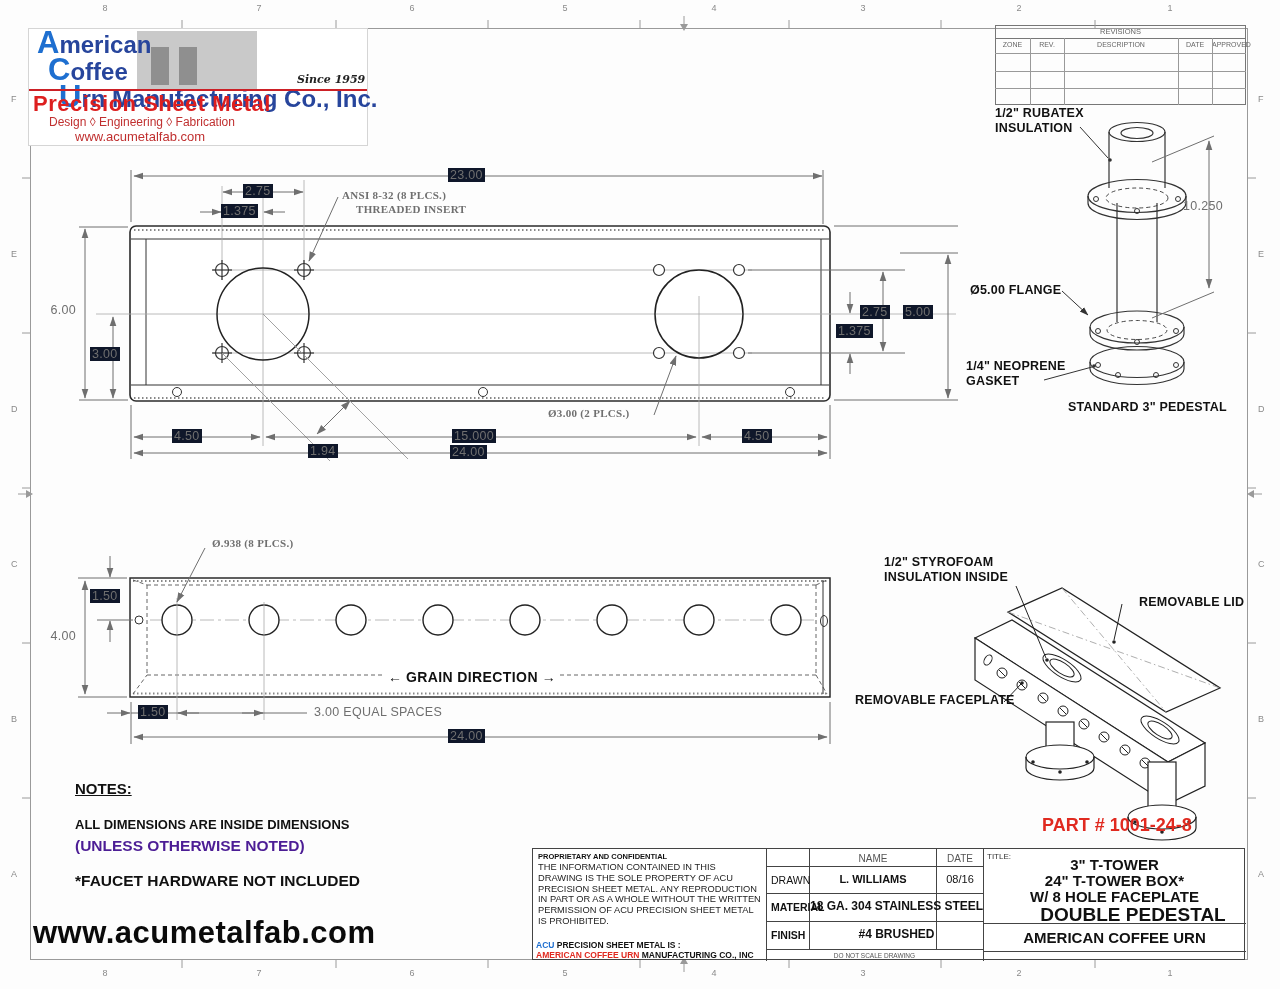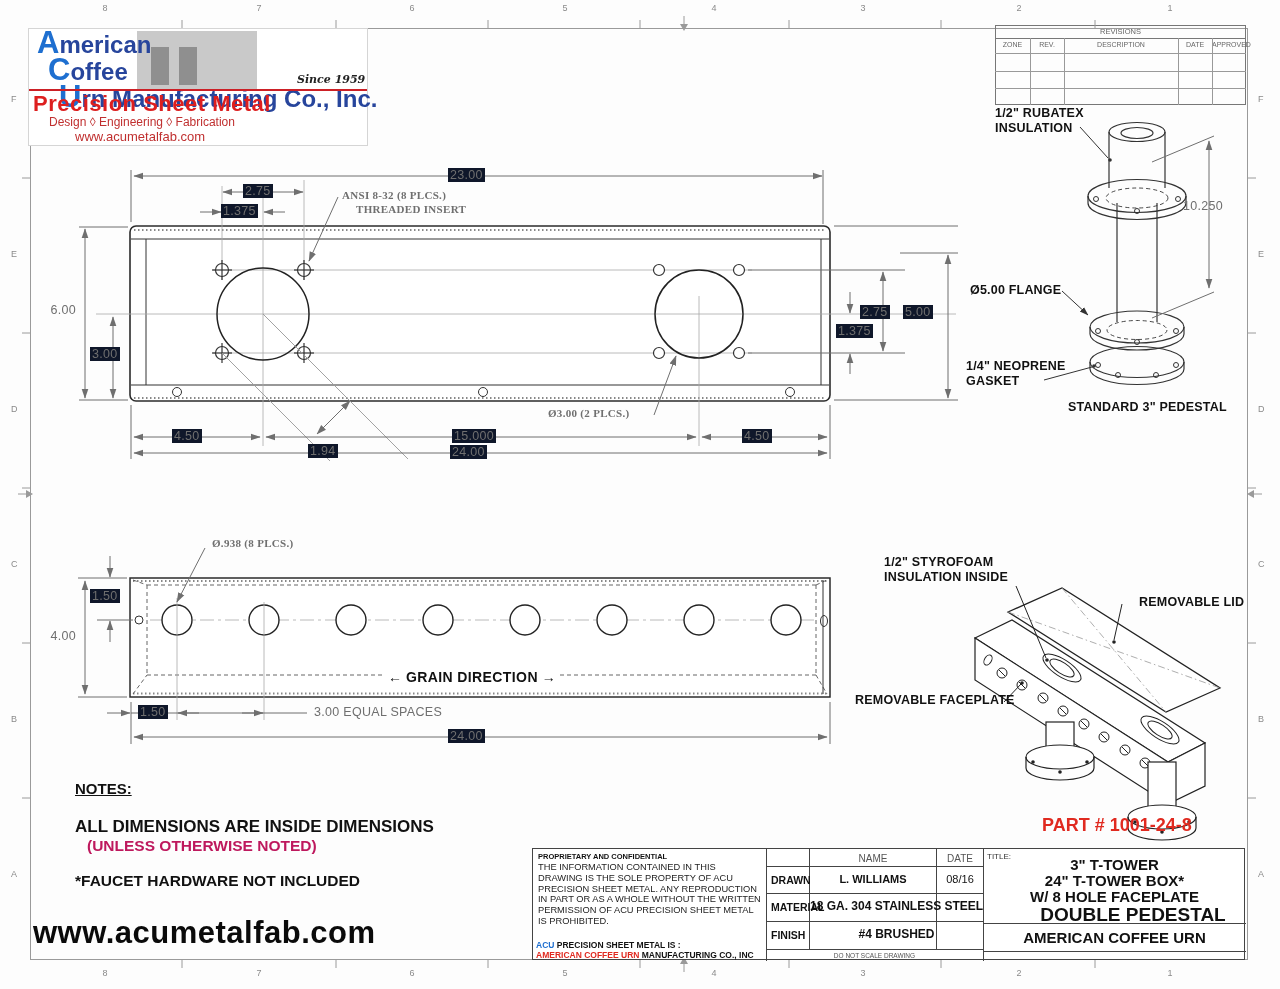--- a/index.html
+++ b/index.html
@@ -417,22 +417,22 @@
   <div class="dim nobg" style="left:312px; top:705px;">3.00 EQUAL SPACES</div>
   <div class="dim" style="left:448px; top:729px;">24.00</div>
 
   <div class="blab" style="left:884px; top:555px;">1/2" STYROFOAM</div>
   <div class="blab" style="left:884px; top:570px;">INSULATION INSIDE</div>
   <div class="blab" style="left:1126px; top:595px;margin-left:13px;">REMOVABLE LID</div>
   <div class="blab" style="left:855px; top:693px;">REMOVABLE FACEPLATE</div>
   <div style="position:absolute; left:1042px; top:815px; font-weight:bold; font-size:18px; color:#e02a20; white-space:nowrap;">PART # 1001-24-8</div>
 
   <div style="position:absolute; left:75px; top:780px; font-weight:bold; font-size:15px; text-decoration:underline; color:#111;">NOTES:</div>
-  <div style="position:absolute; left:75px; top:817px; font-weight:bold; font-size:17px; color:#111;">ALL DIMENSIONS ARE INSIDE DIMENSIONS</div>
-  <div style="position:absolute; left:87px; top:837px; font-weight:bold; font-size:15.5px; color:#be185d;">(UNLESS OTHERWISE NOTED)</div>
+  <div style="position:absolute; left:75px; top:817px; font-weight:bold; font-size:13px; color:#111;">ALL DIMENSIONS ARE INSIDE DIMENSIONS</div>
+  <div style="position:absolute; left:75px; top:837px; font-weight:bold; font-size:15.5px; color:#4c1d95;">(UNLESS OTHERWISE NOTED)</div>
   <div style="position:absolute; left:75px; top:872px; font-weight:bold; font-size:15.5px; color:#111;">*FAUCET HARDWARE NOT INCLUDED</div>
   <div style="position:absolute; left:33px; top:915px; font-weight:bold; font-size:31px; color:#0a0a0a; letter-spacing:.5px;">www.acumetalfab.com</div>
 
   <div style="position:absolute; left:532px; top:848px; width:713px; height:112px; border:1px solid #444; background:#fff;">
 
     <div class="tb-line" style="left:233px; top:0; width:1px; height:112px;"></div>
     <div class="tb-line" style="left:276px; top:0; width:1px; height:100px;"></div>
     <div class="tb-line" style="left:403px; top:0; width:1px; height:100px;"></div>
     <div class="tb-line" style="left:450px; top:0; width:1px; height:112px;"></div>
 
@@ -446,21 +446,21 @@
 
     <div class="tb-text" style="left:5px; top:3px; font-size:7.5px; font-weight:bold;">PROPRIETARY AND CONFIDENTIAL</div>
     <div style="position:absolute; left:5px; top:13px; width:224px; font-size:9.3px; line-height:10.8px; color:#222; white-space:normal;">THE INFORMATION CONTAINED IN THIS DRAWING IS THE SOLE PROPERTY OF ACU PRECISION SHEET METAL.  ANY REPRODUCTION IN PART OR AS A WHOLE WITHOUT THE WRITTEN PERMISSION OF ACU PRECISION SHEET METAL IS PROHIBITED.</div>
     <div class="tb-text" style="left:3px; top:91px; font-size:8.5px; font-weight:bold;"><span style="color:#1e6fd0;">ACU</span><span> PRECISION SHEET METAL IS :</span></div>
     <div class="tb-text" style="left:3px; top:101px; font-size:8.5px; font-weight:bold;"><span style="color:#e02a20;">AMERICAN COFFEE URN</span><span> MANUFACTURING CO., INC</span></div>
 
     <div class="tb-text ctr" style="left:277px; top:4px; width:126px; font-size:10px; color:#555;">NAME</div>
     <div class="tb-text ctr" style="left:404px; top:4px; width:46px; font-size:10px; color:#555;">DATE</div>
     <div class="tb-text" style="left:454px; top:3px; font-size:8px; color:#333;">TITLE:</div>
 
-    <div class="tb-text" style="left:238px; top:25px; font-size:10.5px; font-weight:bold;">DRAWN</div>
+    <div class="tb-text" style="left:238px; top:25px; font-size:10.5px; font-weight:normal;">DRAWN</div>
     <div class="tb-text ctr" style="left:277px; top:24px; width:126px; font-size:11px; font-weight:bold;">L. WILLIAMS</div>
     <div class="tb-text ctr" style="left:404px; top:24px; width:46px; font-size:11px; font-weight:normal;">08/16</div>
 
     <div class="tb-text" style="left:238px; top:52px; font-size:10.5px; font-weight:bold;">MATERIAL</div>
     <div class="tb-text ctr" style="left:277px; top:50px; width:173px; font-size:12px; font-weight:bold;">18 GA. 304 STAINLESS STEEL</div>
 
     <div class="tb-text" style="left:238px; top:80px; font-size:10.5px; font-weight:bold;">FINISH</div>
     <div class="tb-text ctr" style="left:277px; top:78px; width:173px; font-size:12px; font-weight:bold;">#4 BRUSHED</div>
 
     <div class="tb-text ctr" style="left:233px; top:103px; width:217px; font-size:6.5px; color:#555;">DO NOT SCALE DRAWING</div>

